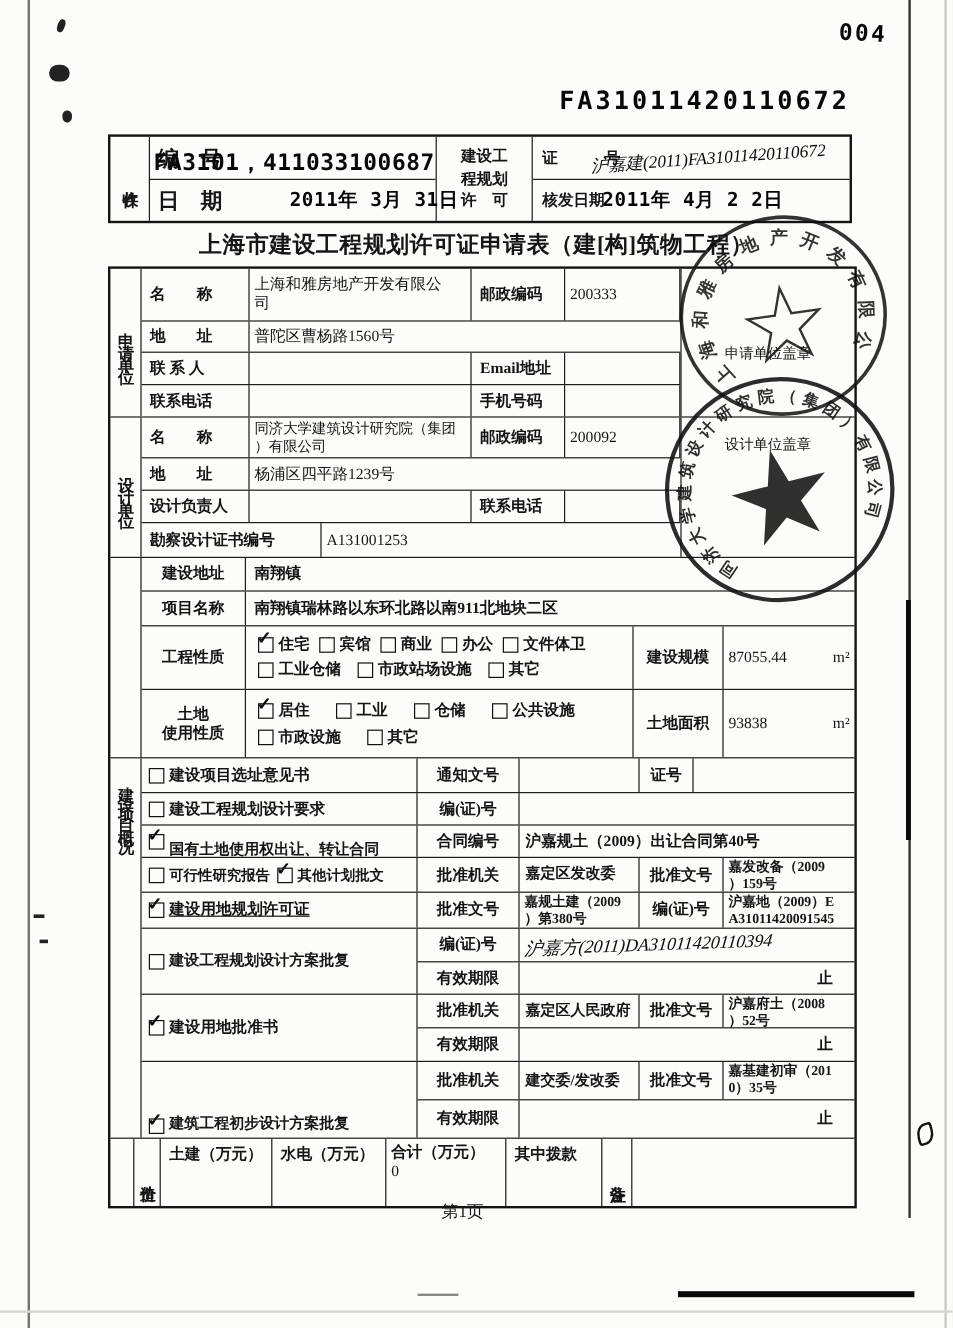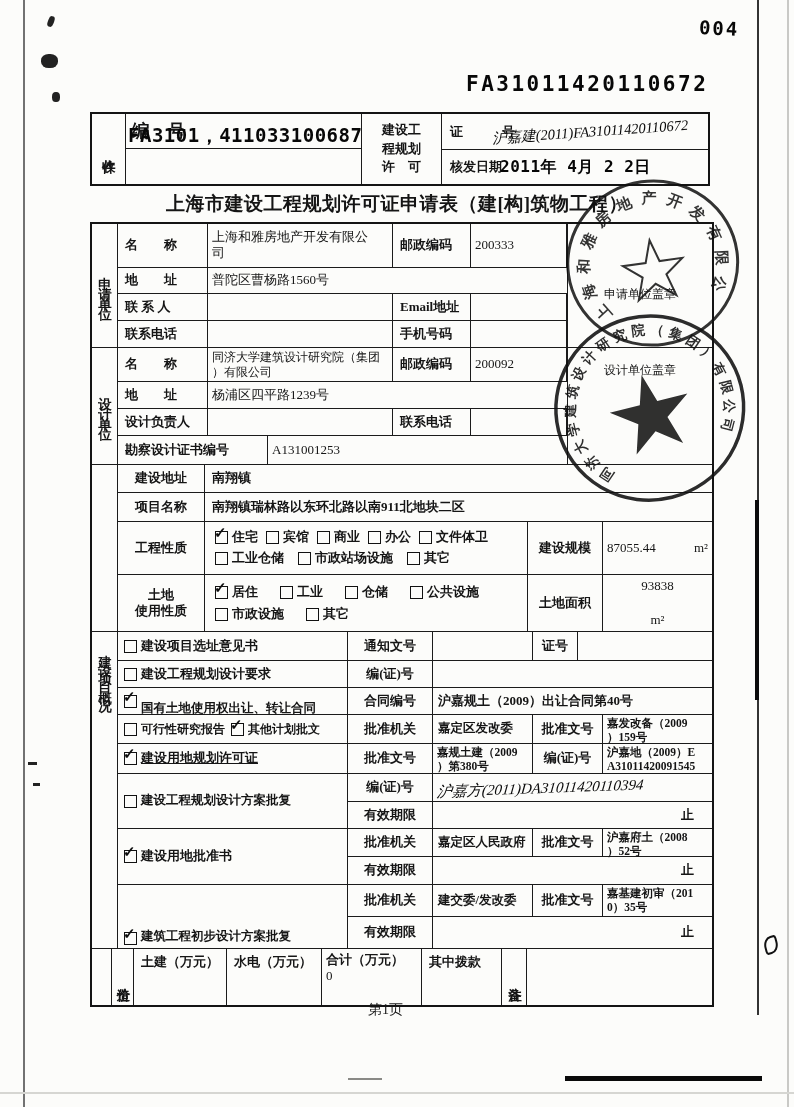--- a/index.html
+++ b/index.html
@@ -104,20 +104,24 @@
 
   <div class="receipt">
     <div class="rc-colA">
       <span class="vtext">收件</span>
     </div>
     <div class="rc-colB">
       <div class="rb-row bb">
         <div class="rb-lab">编　号</div>
         <div class="rb-val"></div>
       </div>
+      <div class="rb-row">
+        <div class="rb-lab">日　期</div>
+        <div class="rb-val stamped" style="padding-left:62px;">2011年 3月 31日</div>
+      </div>
     </div>
     <div class="rc-colC">
       <div>建设工</div>
       <div>程规划</div>
       <div>许　可</div>
     </div>
     <div class="rc-colD">
       <div class="rd-row bb">
         <div class="rd-lab">证　　　号</div>
         <div class="rb-val"></div>
@@ -286,21 +290,21 @@
                   <span class="cb"></span>
                   <span class="cbl">市政设施</span>
                 </span>
               <span class="cbitem">
                   <span class="cb"></span>
                   <span class="cbl">其它</span>
                 </span>
             </div>
           </div>
           <div class="cell labc" style="width:75px;">土地面积</div>
-          <div class="cell val last" style="width:109px;justify-content:space-between;flex-direction:column;">
+          <div class="cell val last" style="width:109px;justify-content:space-between;">
             <span>93838</span>
             <span>m²</span>
           </div>
         </div>
       </div>
     </div>
 
     <div class="sec" style="height:317px;">
       <div class="strip" style="align-items:flex-start;">
         <span class="vtext" style="letter-spacing:9px;margin-top:12px;">建设项目概况</span>

